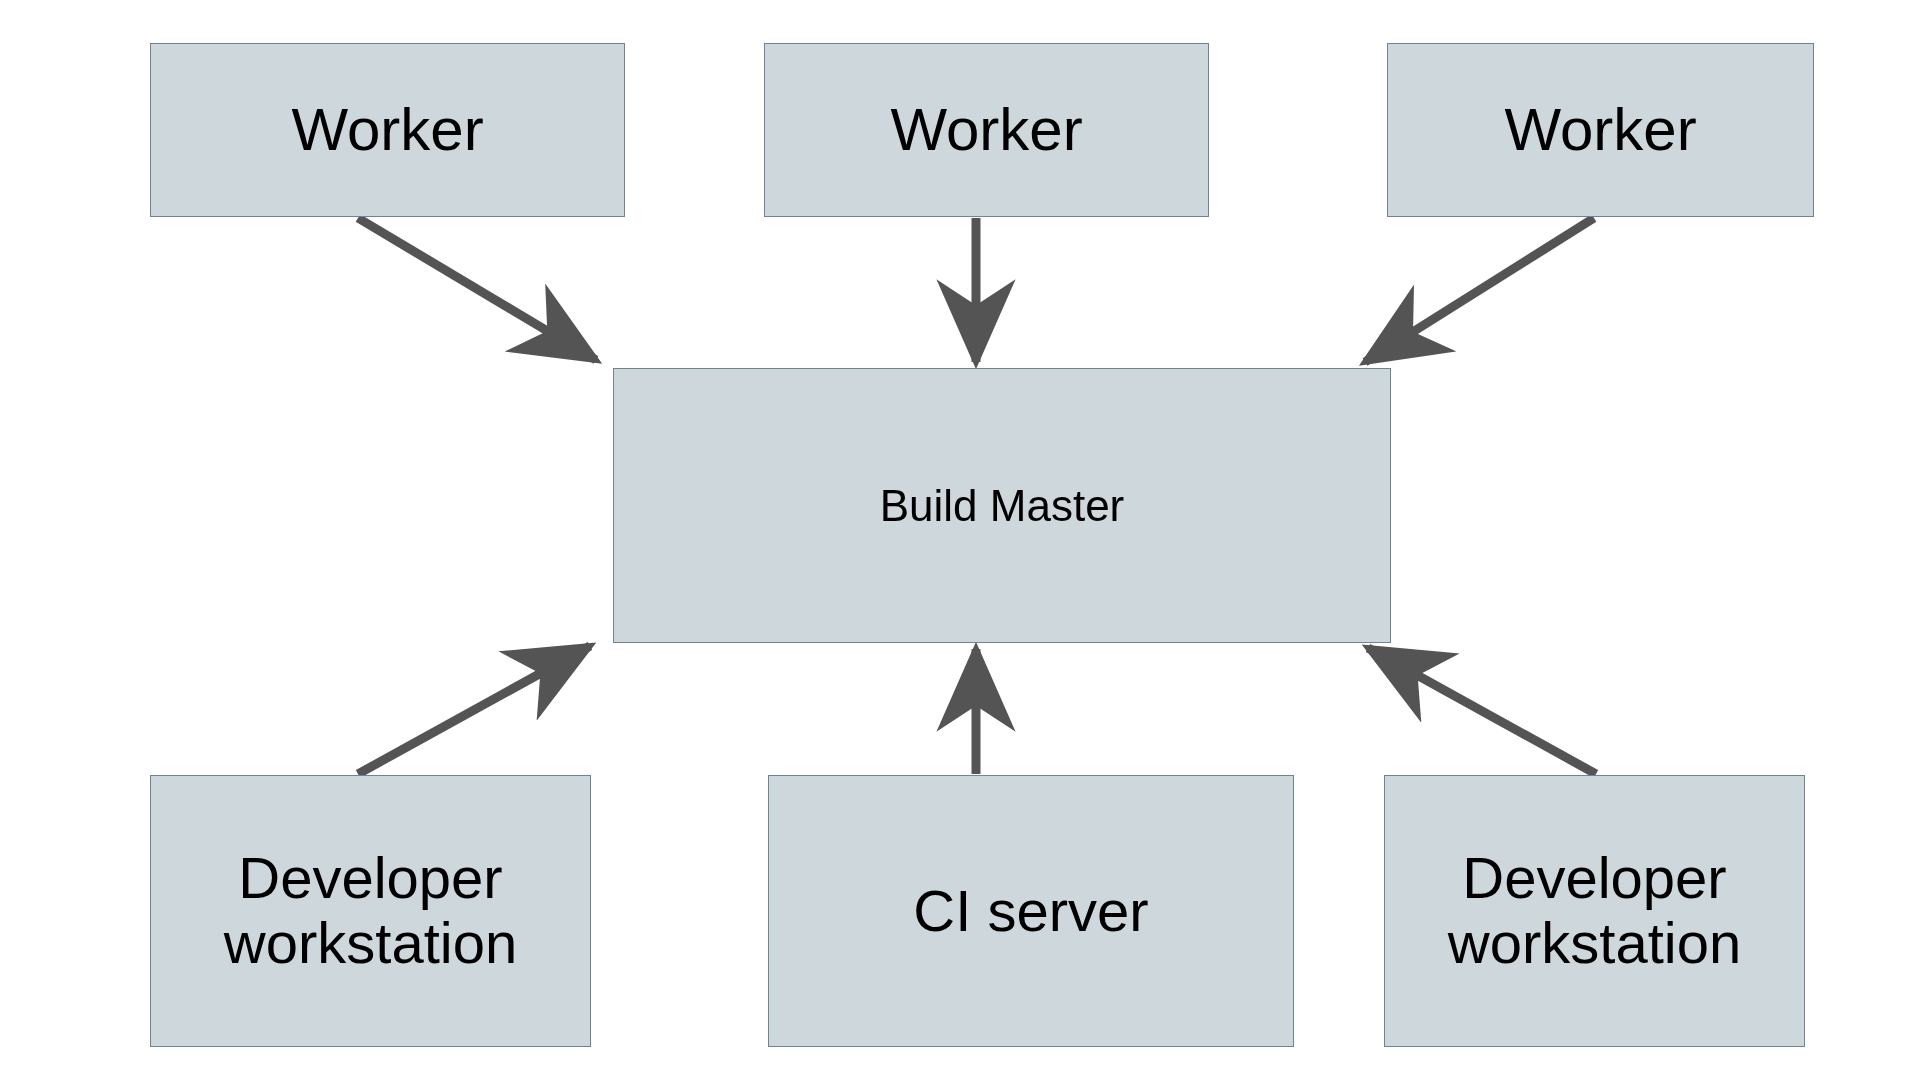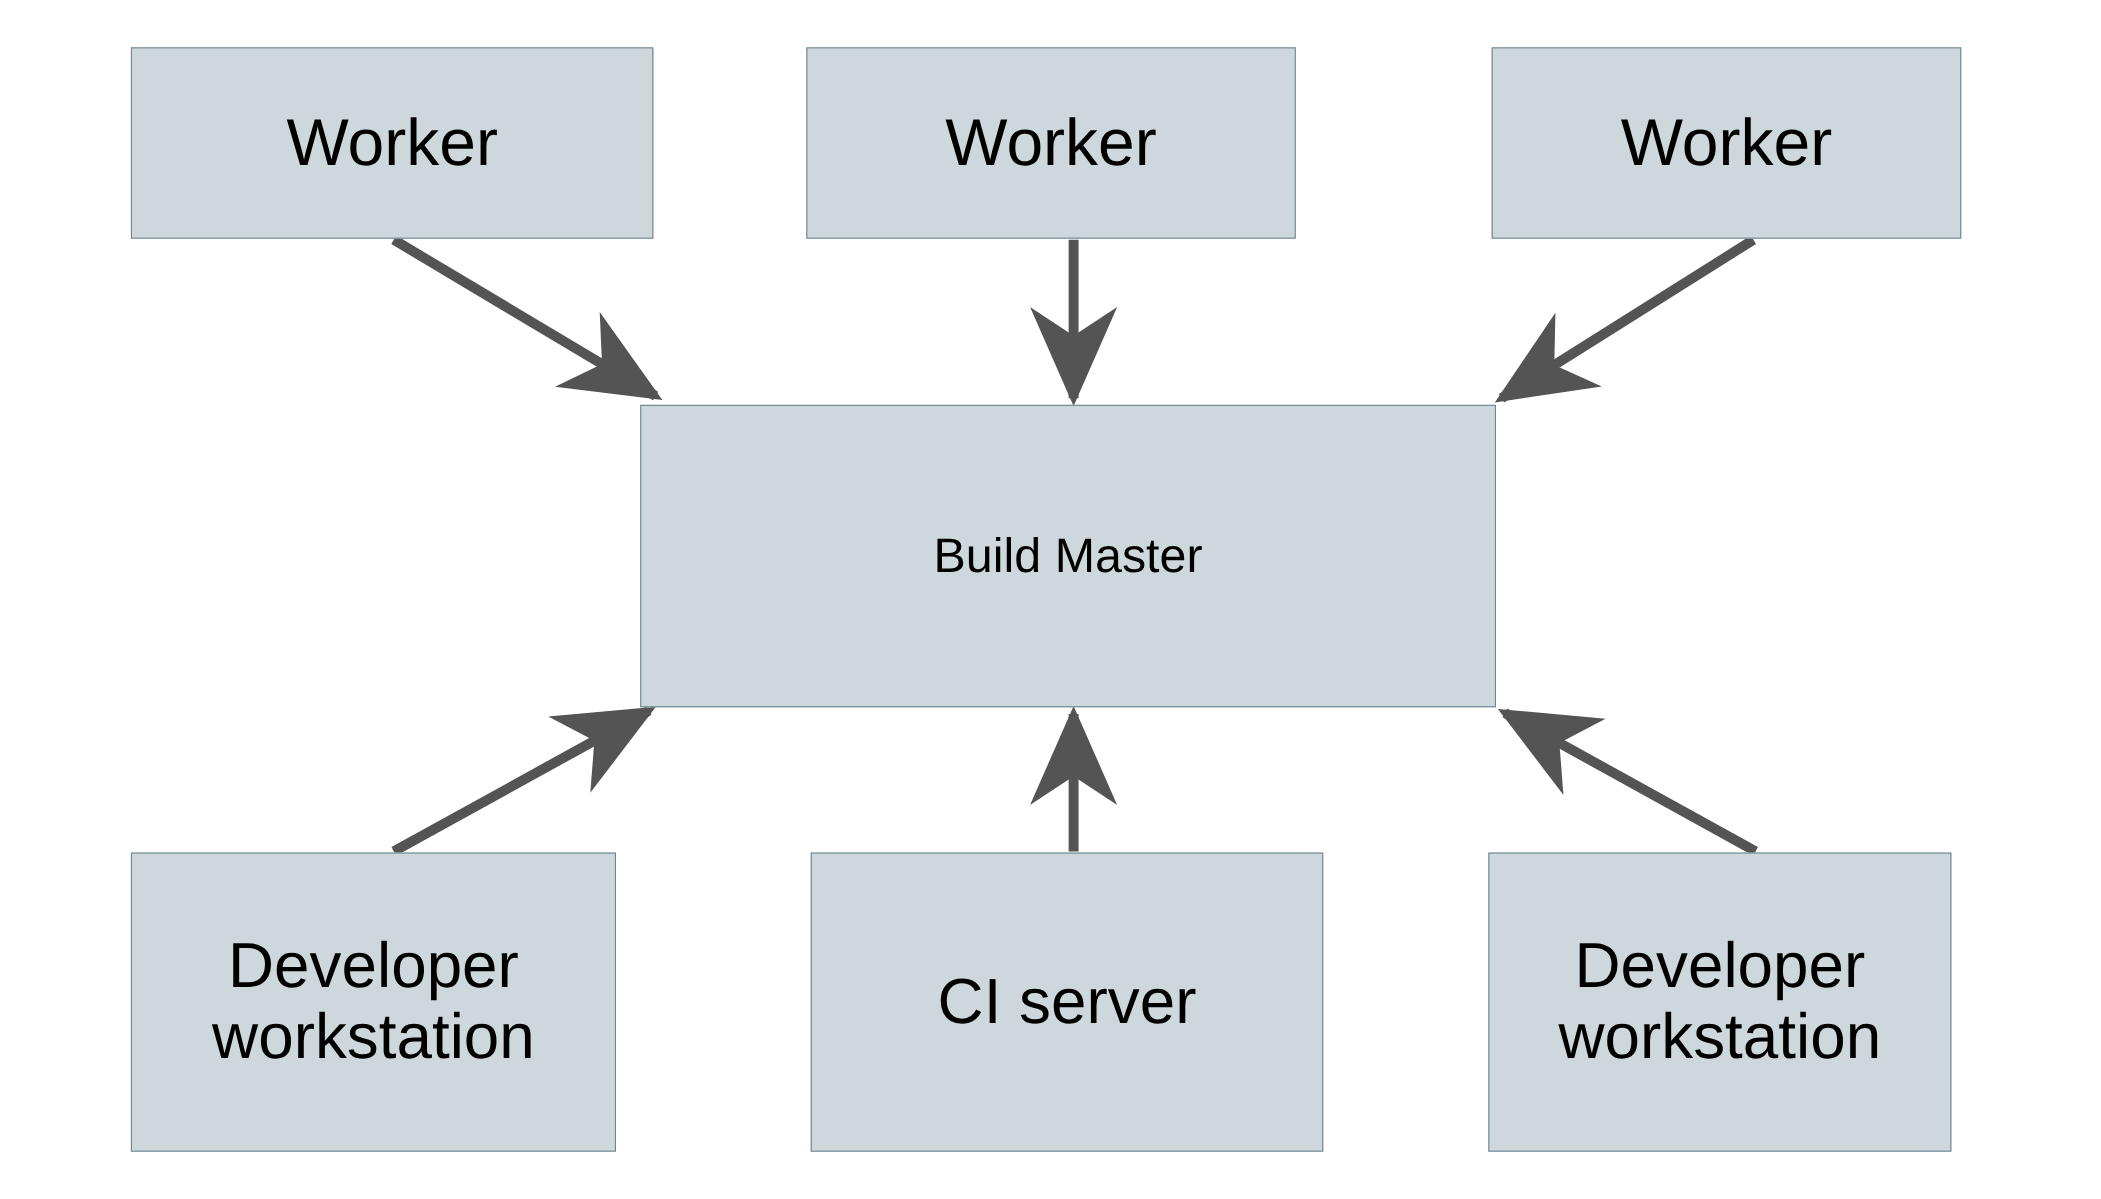--- a/index.html
+++ b/index.html
@@ -32,38 +32,39 @@
     box-sizing: border-box;
     background: #ced8dc;
     border: 1.6px solid #6e8591;
     display: flex;
     align-items: center;
     justify-content: center;
     text-align: center;
     color: #000000;
     line-height: 1.12;
     z-index: 2;
+    margin-left: 31px;
   }
   .node .label {
     display: block;
     white-space: pre-line;
     padding: 0 8px;
   }
 
   
   #node-worker-1 { left: 119px;  top: 43px;  width: 475px; height: 174px; font-size: 60px; }
   #node-worker-2 { left: 733px;  top: 43px;  width: 445px; height: 174px; font-size: 60px; }
   #node-worker-3 { left: 1356px; top: 43px;  width: 427px; height: 174px; font-size: 60px; }
 
   
   #node-build-master { left: 582px; top: 368px; width: 778px; height: 275px; font-size: 44px; }
 
   
   #node-dev-left  { left: 119px;  top: 775px; width: 441px; height: 272px; font-size: 58px; }
-  #node-ci-server { left: 737px;  top: 775px; width: 466px; height: 272px; font-size: 58px; }
+  #node-ci-server { left: 737px;  top: 775px; width: 526px; height: 272px; font-size: 58px; }
   #node-dev-right { left: 1353px; top: 775px; width: 421px; height: 272px; font-size: 58px; }
 </style>
 </head>
 <body>
 
 <div id="canvas">
 
   <svg id="edge-layer" viewBox="0 0 1910 1090" width="1910" height="1090" xmlns="http://www.w3.org/2000/svg">
     <defs>
       <marker id="arrowhead" markerWidth="10" markerHeight="9" refX="9.2" refY="4.5" orient="auto" markerUnits="strokeWidth">

